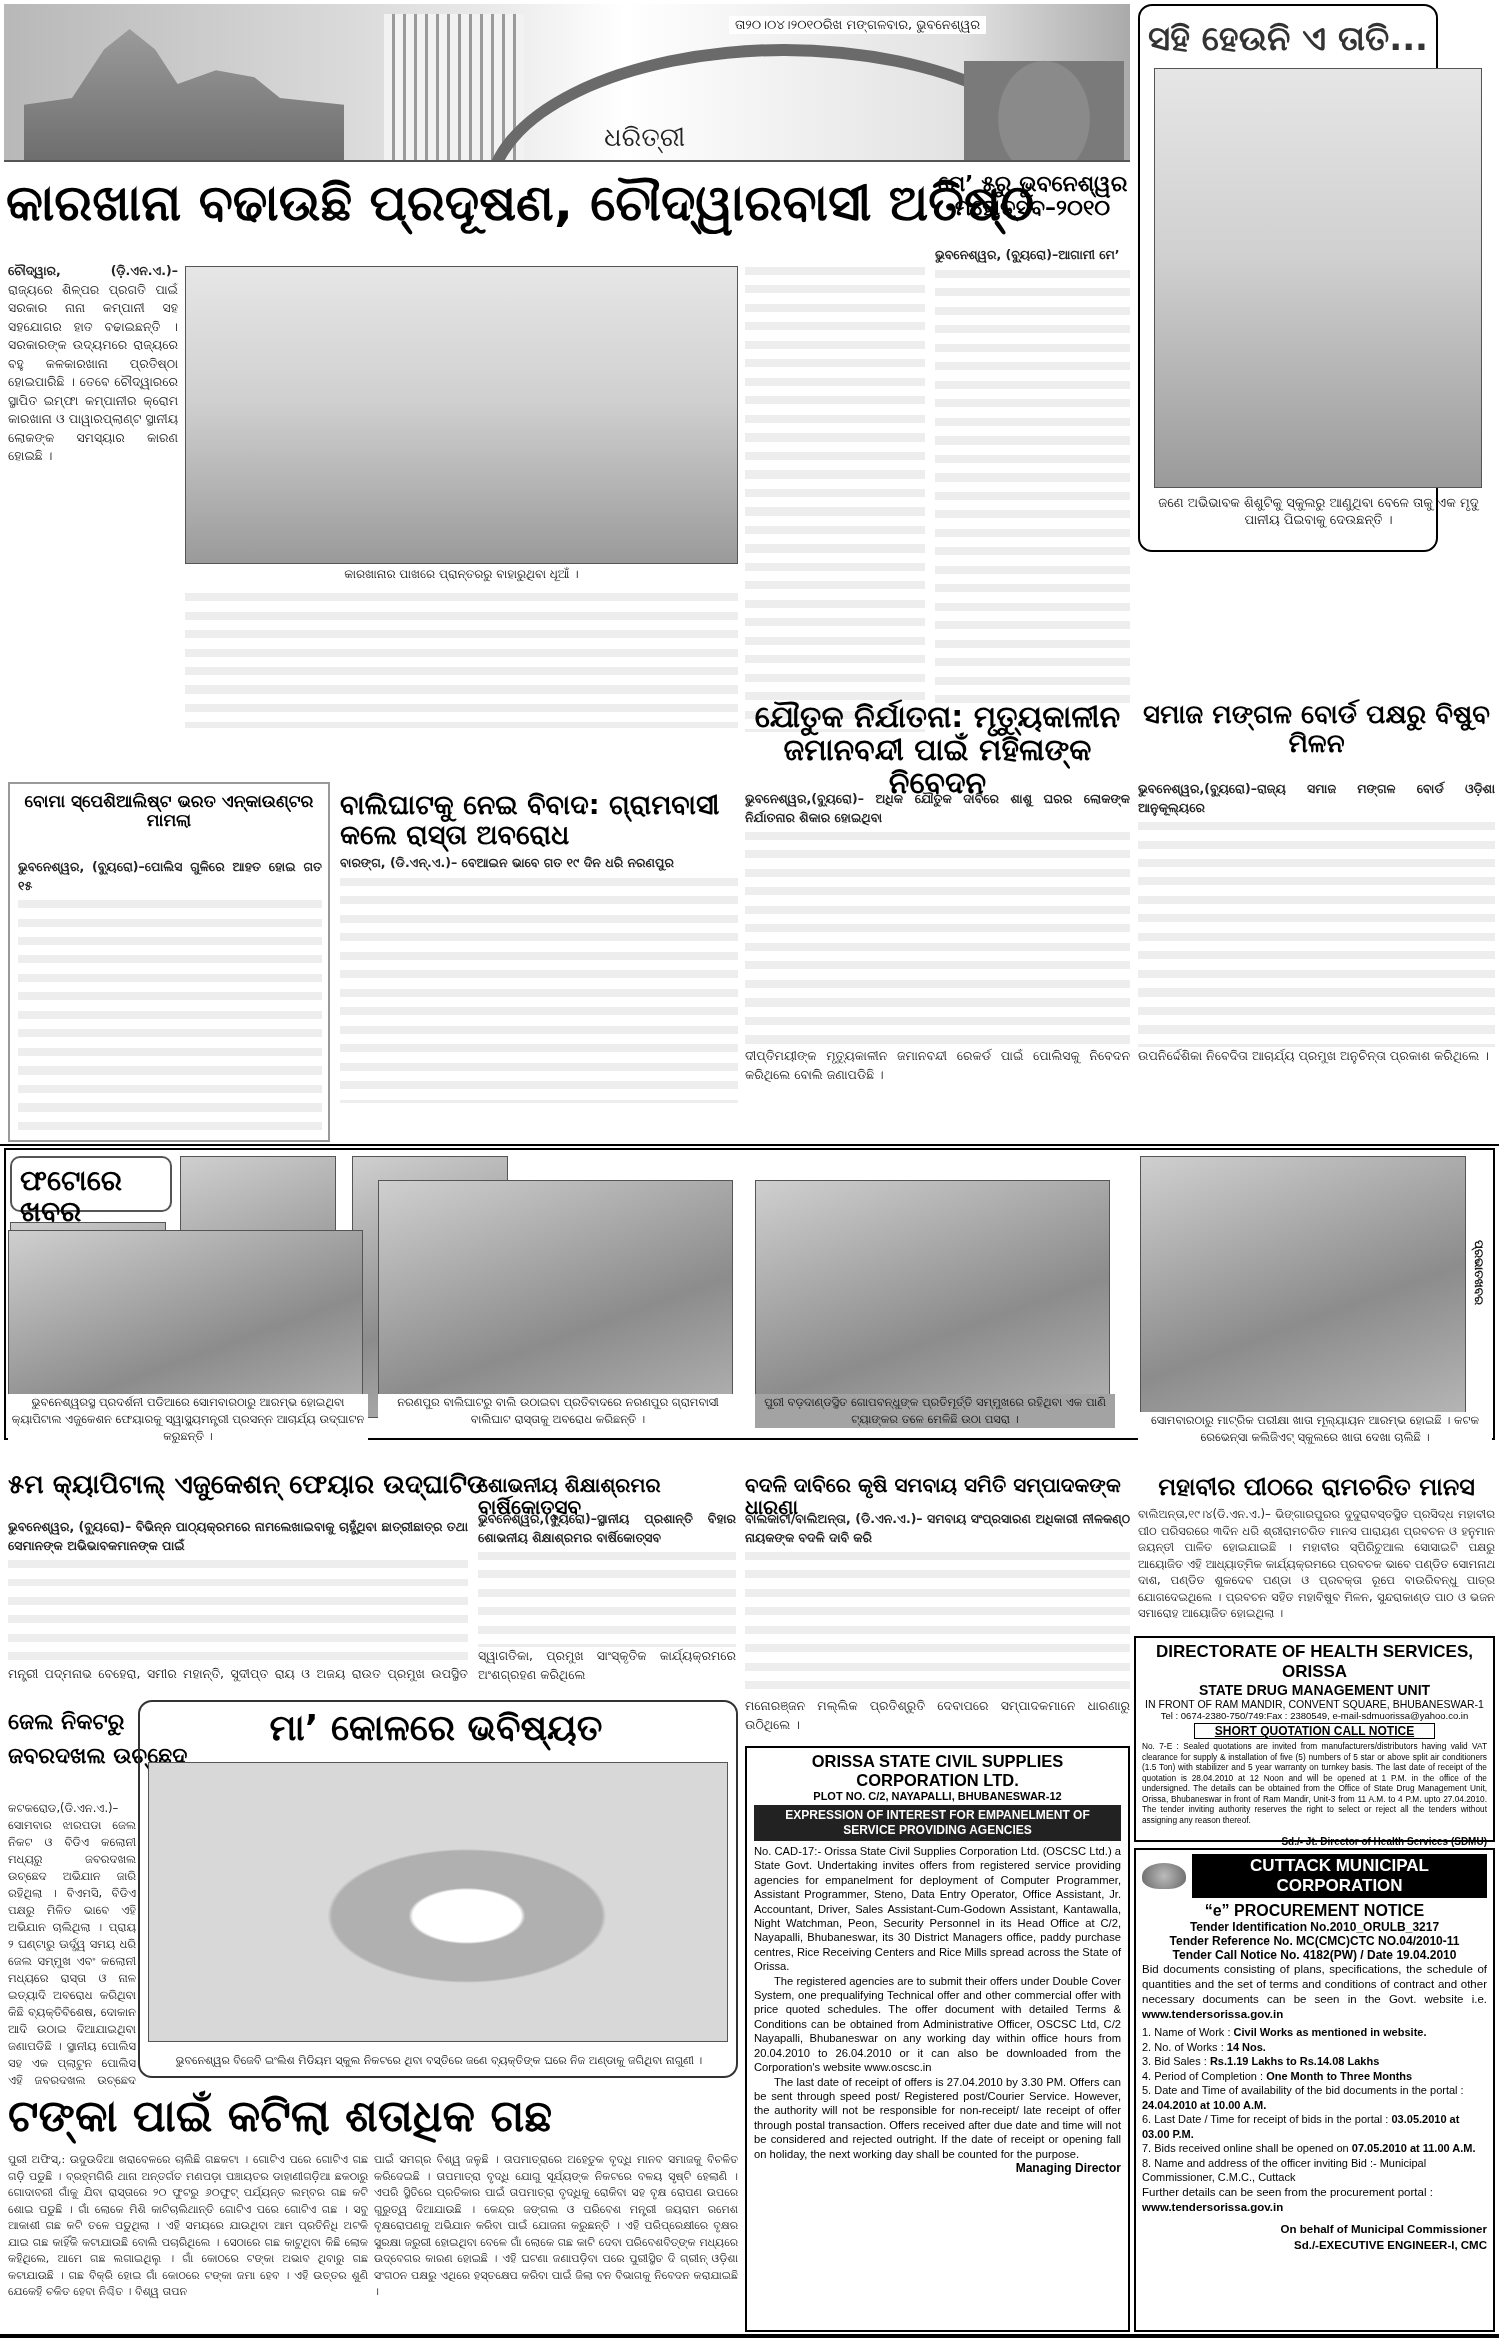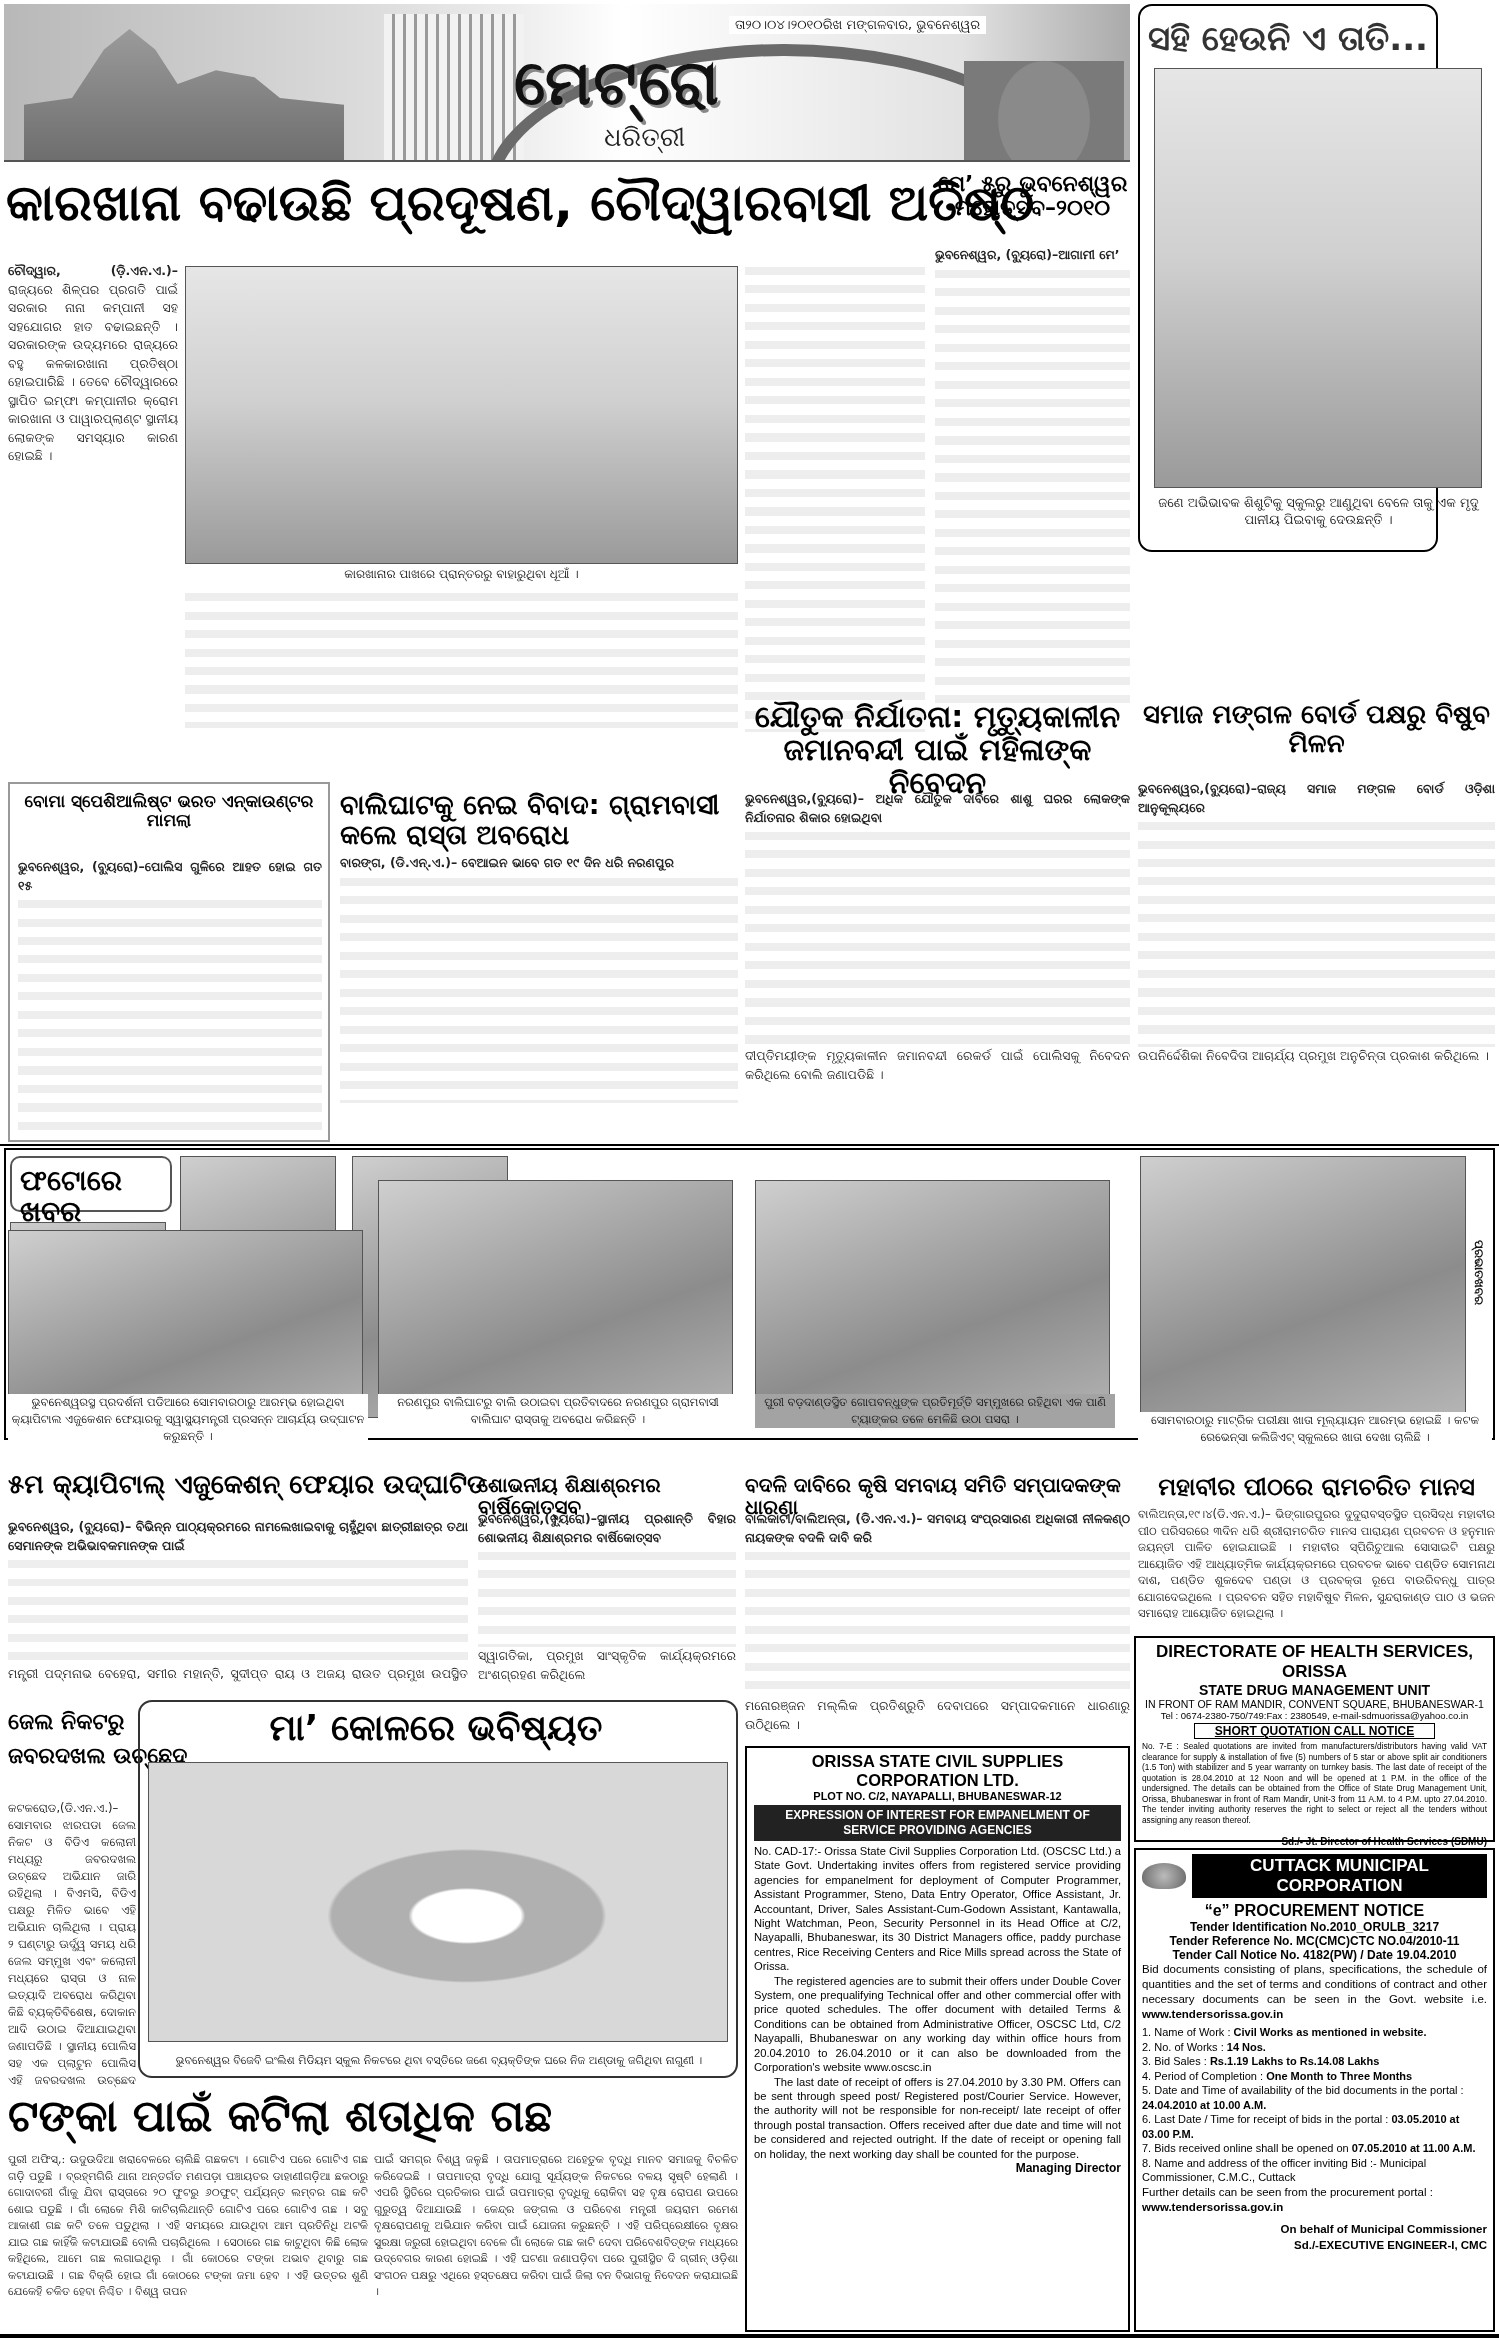--- a/index.html
+++ b/index.html
@@ -18,21 +18,20 @@
 .vcredit{writing-mode:vertical-rl;font-size:12px;font-weight:bold;}
 </style>
 </head>
 <body>
 
 <div class="abs" style="left:4px;top:4px;width:1126px;height:158px;border-bottom:2px solid #555;background:linear-gradient(90deg,#b8b8b8 0%,#d9d9d9 30%,#ececec 45%,#ffffff 55%,#e2e2e2 85%,#aaa 100%);overflow:hidden;">
   <div class="abs" style="left:20px;top:18px;width:320px;height:138px;background:linear-gradient(180deg,#9d9d9d,#6e6e6e);clip-path:polygon(0 100%,0 60%,15% 55%,25% 20%,33% 5%,41% 20%,48% 45%,60% 35%,72% 40%,80% 55%,100% 60%,100% 100%);"></div>
   <div class="abs" style="left:380px;top:10px;width:140px;height:146px;background:repeating-linear-gradient(90deg,#f2f2f2 0 8px,#9a9a9a 8px 11px);"></div>
   <div class="abs" style="left:480px;top:40px;width:600px;height:300px;border:12px solid #6a6a6a;border-radius:50%;border-bottom-color:transparent;"></div>
   <div class="abs" style="left:725px;top:12px;font-size:13px;background:#fff;padding:1px 6px;">ତା୨୦।୦୪।୨୦୧୦ରିଖ ମଙ୍ଗଳବାର, ଭୁବନେଶ୍ୱର</div>
-  <div class="abs" style="left:510px;top:42px;font-size:62px;font-weight:bold;color:#111;letter-spacing:2px;text-shadow:3px 3px 0 #888;">ମେଟ୍ରୋ</div>
   <div class="abs" style="left:600px;top:118px;font-size:26px;color:#222;">ଧରିତ୍ରୀ</div>
   <div class="abs" style="left:960px;top:14px;width:160px;height:144px;background:radial-gradient(ellipse at 50% 70%,#8a8a8a 0 40%,transparent 41%),linear-gradient(180deg,transparent 0 30%,#7a7a7a 30%);"></div>
 </div>
 
 <div class="abs rbox" style="left:1138px;top:4px;width:300px;height:548px;">
   <div class="abs hl" style="left:0;width:100%;top:14px;text-align:center;font-size:34px;color:#333;">ସହି ହେଉନି ଏ ତାତି...</div>
   <div class="abs photo light" style="left:14px;top:62px;width:328px;height:420px;"></div>
   <div class="abs cap" style="left:10px;top:488px;width:337px;">ଜଣେ ଅଭିଭାବକ ଶିଶୁଟିକୁ ସ୍କୁଲରୁ ଆଣୁଥିବା ବେଳେ ତାକୁ ଏକ ମୃଦୁ ପାନୀୟ ପିଇବାକୁ ଦେଉଛନ୍ତି ।</div>
 </div>
 

